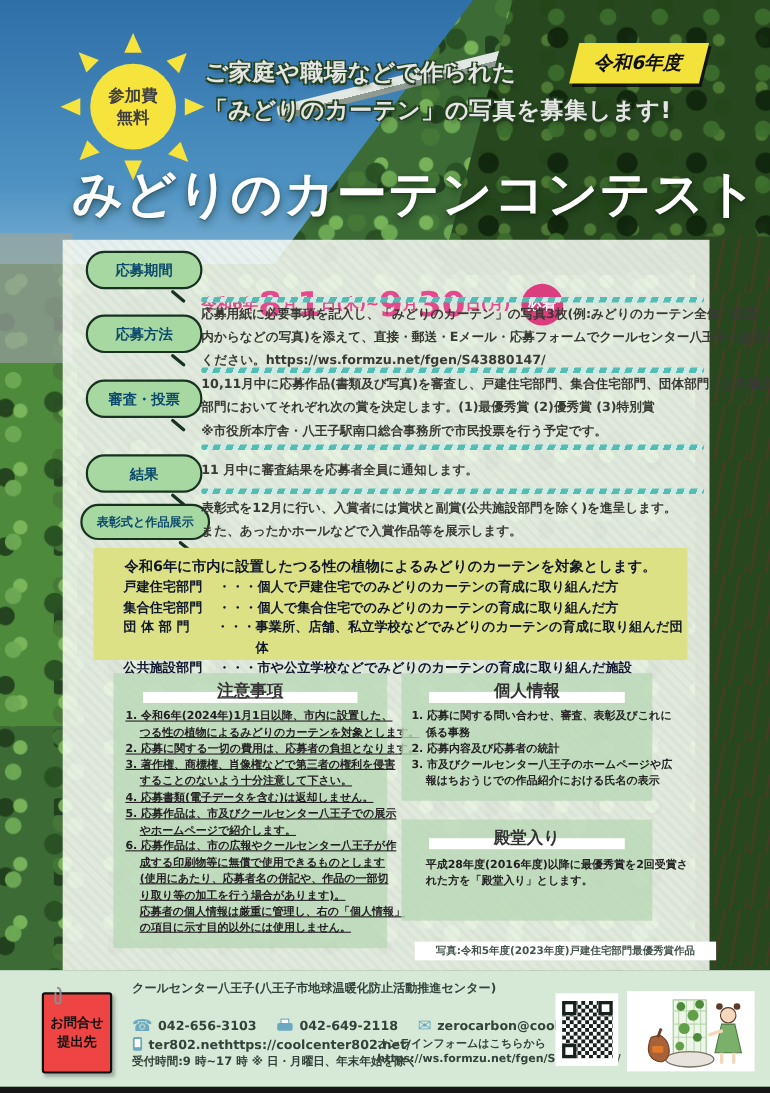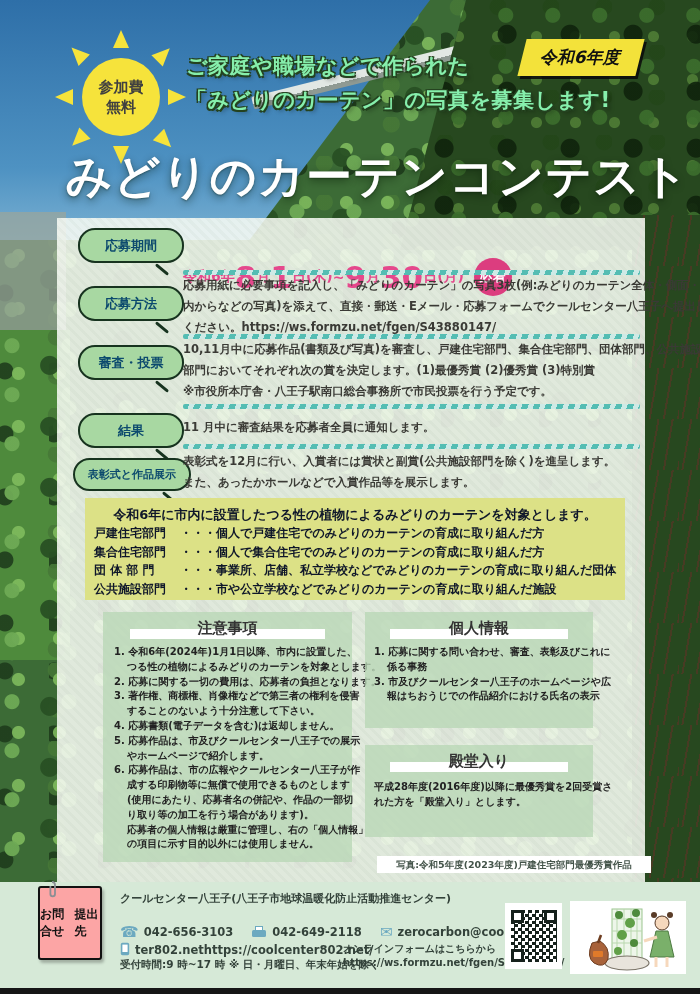--- a/index.html
+++ b/index.html
@@ -26,21 +26,21 @@
   .roof{background:linear-gradient(180deg,#e2e8e4 0 60%,#8f9a93 60%);transform:rotate(-14deg);border-radius:2px;}
   .graywall{background:#9aa59c;opacity:.75;}
   .maroon{background-image:repeating-linear-gradient(-80deg,rgba(120,40,40,.4) 0 2px,transparent 2px 14px);}
 
   
   .sun-circle{width:78px;height:78px;border-radius:50%;background:#f6e33b;
     display:flex;flex-direction:column;align-items:center;justify-content:center;gap:3px;}
   .sun-circle div{color:#404040;font-weight:bold;font-size:15px;line-height:1.1;}
   .ray{position:absolute;width:0;height:0;border-left:8px solid transparent;border-right:8px solid transparent;
     border-bottom:18px solid #f6e33b;}
-  .head-line{color:#86efac;font-weight:bold;font-size:21px;letter-spacing:.5px;
+  .head-line{color:#e5e5e5;font-weight:bold;font-size:21px;letter-spacing:.5px;
     text-shadow:-1.5px -1.5px 0 #24421f,1.5px -1.5px 0 #24421f,-1.5px 1.5px 0 #24421f,1.5px 1.5px 0 #24421f,3px 3px 4px rgba(0,0,0,.35);}
   .year-badge{background:#f3e23a;transform:skewX(-14deg);display:flex;align-items:center;justify-content:center;
     font-weight:bold;font-size:17px;color:#111;box-shadow:3px 3px 0 rgba(10,10,10,.85);}
   .main-title{color:#fff;font-weight:bold;font-size:46px;letter-spacing:1px;text-align:center;
     text-shadow:0 3px 8px rgba(0,20,0,.45),0 1px 2px rgba(0,20,0,.4);white-space:nowrap;}
 
   
   .panel{left:57px;top:218px;width:588px;height:664px;background:rgba(247,250,244,.88);
     background-image:repeating-linear-gradient(45deg,rgba(110,140,110,.05) 0 3px,transparent 3px 7px);}
   .bubble{position:absolute;left:21px;background:#a8d8a2;border:2.5px solid #17331f;border-radius:17px;
@@ -51,40 +51,40 @@
   .divider{position:absolute;left:126px;width:457px;height:5px;
     background:repeating-linear-gradient(110deg,#54bdb3 0 6px,#cdeae6 6px 11px);border-radius:2px;}
   .date-row{position:absolute;left:126px;top:8px;display:flex;align-items:center;color:#e5488c;margin-top:32px;}
   .d-sm{font-size:14px;font-weight:bold;}
   .d-lg{font-size:31px;font-weight:bold;line-height:1;}
   .req-badge{width:38px;height:38px;border-radius:50%;background:#dc3d7f;color:#fff;font-size:12.5px;font-weight:bold;
     display:flex;align-items:center;justify-content:center;margin-left:10px;letter-spacing:1px;}
 
   .cat-box{position:absolute;left:28px;top:280px;width:540px;height:102px;background:#dce186;color:#0f172a;}
   .cat-title{text-align:center;font-weight:bold;font-size:13px;padding-top:8px;}
-  .cat-row{display:flex;padding-left:9px;font-size:12px;font-weight:bold;line-height:18.5px;}
+  .cat-row{display:flex;padding-left:27px;font-size:12px;font-weight:bold;line-height:18.5px;}
   .cat-label{width:86px;}
   .cat-dots{width:36px;text-align:center;}
 
   .note-box{position:absolute;background:rgba(185,215,182,.78);color:#222;}
   .box-title{position:relative;text-align:center;font-weight:bold;font-size:15px;color:#333;margin-top:7px;height:20px;}
   .box-title .band{position:absolute;left:11%;right:11%;top:10px;height:10px;background:#fff;}
   .box-title .txt{position:relative;}
   .nl{font-size:10px;font-weight:bold;line-height:14.8px;white-space:nowrap;}
   .nl.cont{padding-left:13px;}
   .notes-list{padding:6px 0 0 11px;}
   .priv-list{padding:6px 0 0 9px;}
-  .hall-text{padding:8px 0 0 9px;}
+  .hall-text{padding:8px 0 0 22px;}
   .caption{position:absolute;left:320px;top:638px;width:274px;height:17px;background:#fff;
     font-size:9.5px;font-weight:bold;color:#44544a;text-align:center;line-height:17px;}
 
   
   .footer{left:0;top:882px;width:700px;height:106px;background:#d6e9d7;}
-  .sticky{position:absolute;left:38px;top:4px;width:60px;height:70px;background:#fca5a5;border:2px solid #111;
-    border-radius:3px;box-shadow:2px 3px 3px rgba(0,0,0,.25);display:flex;flex-direction:row;align-items:center;justify-content:center;}
+  .sticky{position:absolute;left:38px;top:20px;width:60px;height:70px;background:#ef4444;border:2px solid #111;
+    border-radius:3px;box-shadow:2px 3px 3px rgba(0,0,0,.25);display:flex;flex-direction:column;align-items:center;justify-content:center;}
   .sticky div{font-size:12px;font-weight:bold;color:#111;line-height:1.4;}
   .clip{position:absolute;left:6px;top:-8px;}
   .f-line{position:absolute;left:120px;color:#33423a;font-weight:bold;white-space:nowrap;}
   .ficon{color:#6ca9c0;font-size:15px;margin-right:5px;vertical-align:-1px;}
   .fsvg{vertical-align:-2px;margin-right:5px;}
   .qr{position:absolute;left:505px;top:21px;width:57px;height:66px;background:#fff;display:flex;align-items:center;justify-content:center;}
   .qr-inner{position:relative;width:46px;height:52px;
     background:repeating-conic-gradient(#16211c 0% 25%,#fff 0% 50%) 0 0/7px 7px;}
   .finder{position:absolute;width:13px;height:13px;background:#fff;border:3px solid #16211c;box-sizing:border-box;}
   .illo{position:absolute;left:570px;top:19px;width:116px;height:73px;background:#fff;display:flex;align-items:center;justify-content:center;}
@@ -187,21 +187,21 @@
         <span class="cat-dots">・・・</span>
         <span class="cat-desc">事業所、店舗、私立学校などでみどりのカーテンの育成に取り組んだ団体</span>
       </div>
       <div class="cat-row">
         <span class="cat-label">公共施設部門</span>
         <span class="cat-dots">・・・</span>
         <span class="cat-desc">市や公立学校などでみどりのカーテンの育成に取り組んだ施設</span>
       </div>
     </div>
 
-    <div class="note-box" style="left:46px;top:394px;width:249px;height:250px;">
+    <div class="note-box" style="left:46px;top:394px;width:249px;height:250px;text-decoration:underline;">
       <div class="box-title">
         <span class="band"></span>
         <span class="txt">注意事項</span>
       </div>
       <div class="notes-list">
         <div class="nl">1. 令和6年(2024年)1月1日以降、市内に設置した、</div>
         <div class="nl cont">つる性の植物によるみどりのカーテンを対象とします。</div>
         <div class="nl">2. 応募に関する一切の費用は、応募者の負担となります。</div>
         <div class="nl">3. 著作権、商標権、肖像権などで第三者の権利を侵害</div>
         <div class="nl cont">することのないよう十分注意して下さい。</div>
@@ -218,20 +218,21 @@
     </div>
 
     <div class="note-box" style="left:308px;top:394px;width:228px;height:116px;">
       <div class="box-title">
         <span class="band"></span>
         <span class="txt">個人情報</span>
       </div>
       <div class="priv-list">
         <div class="nl">1. 応募に関する問い合わせ、審査、表彰及びこれに</div>
         <div class="nl cont">係る事務</div>
+        <div class="nl">2. 応募内容及び応募者の統計</div>
         <div class="nl">3. 市及びクールセンター八王子のホームページや広</div>
         <div class="nl cont">報はちおうじでの作品紹介における氏名の表示</div>
       </div>
     </div>
 
     <div class="note-box" style="left:308px;top:527px;width:228px;height:92px;">
       <div class="box-title">
         <span class="band"></span>
         <span class="txt">殿堂入り</span>
       </div>

